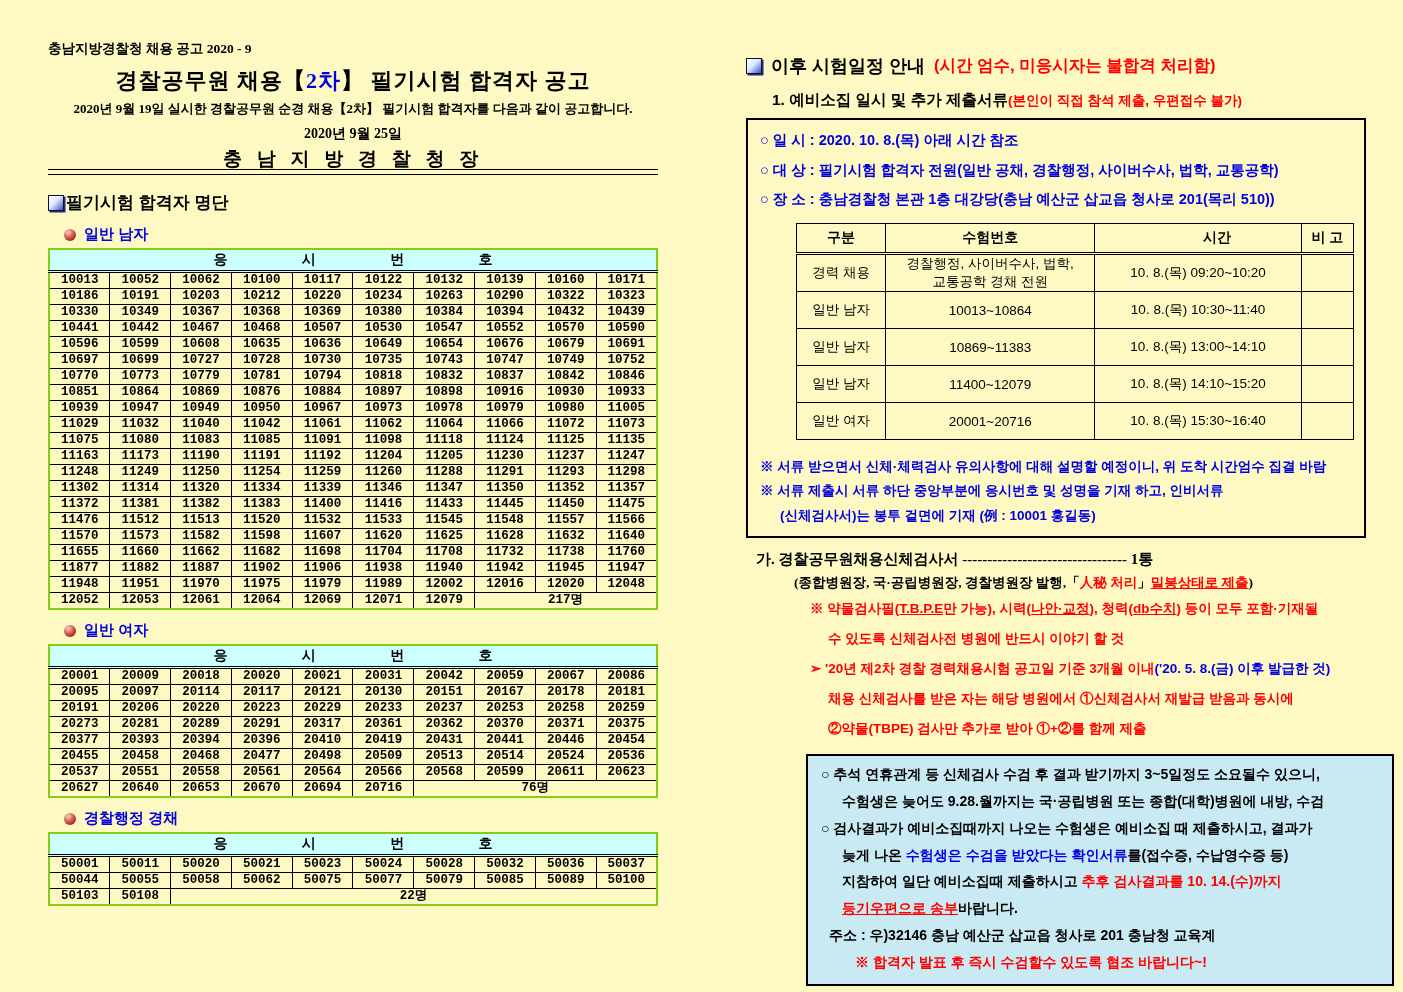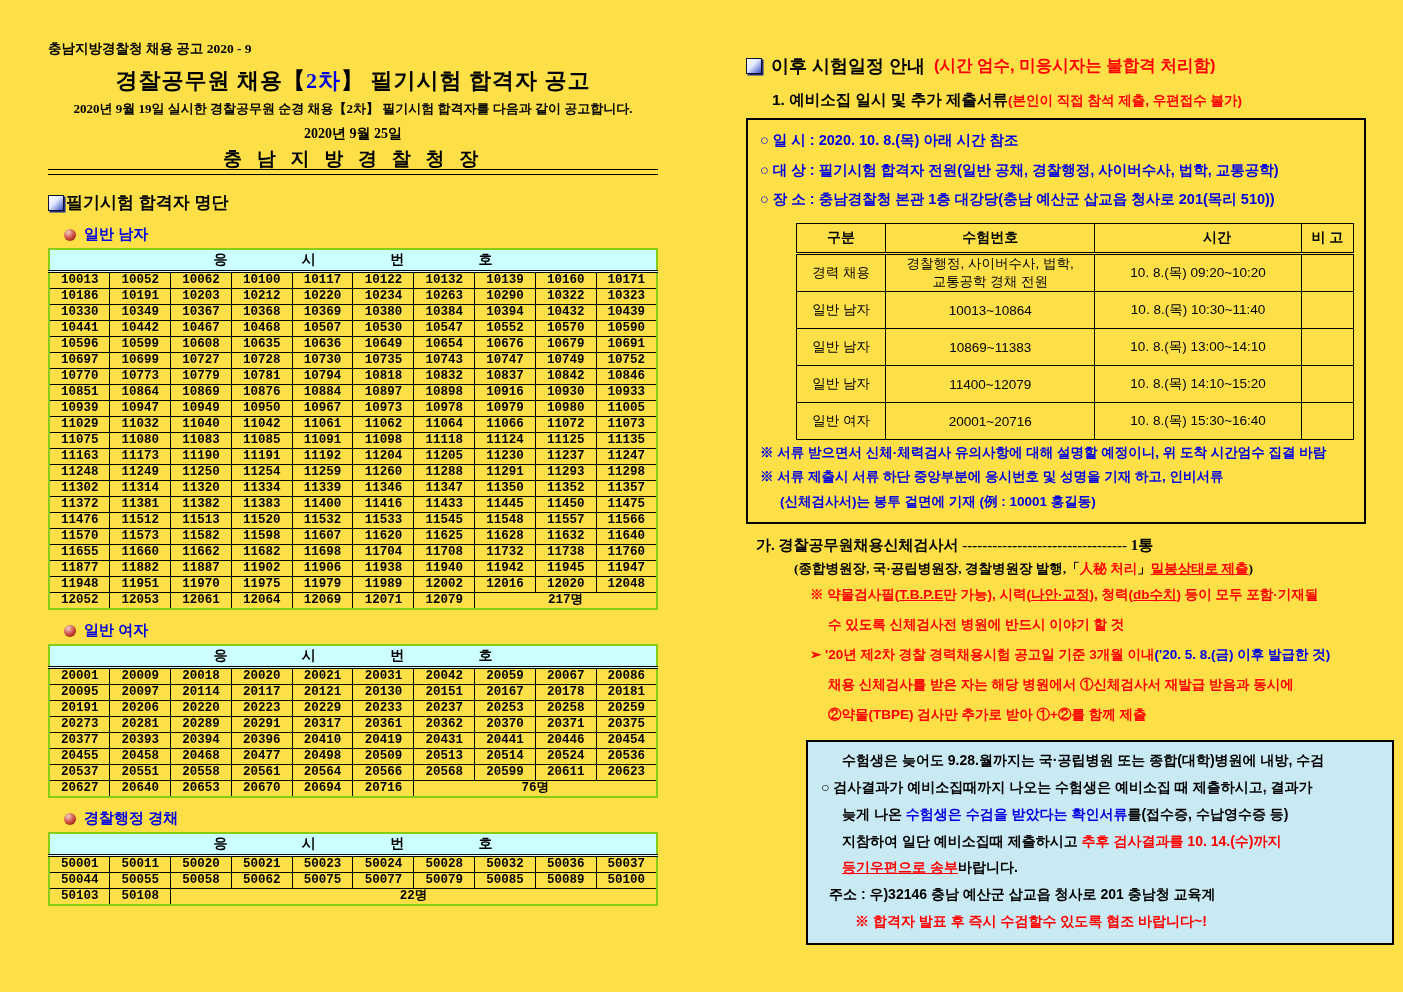--- a/index.html
+++ b/index.html
@@ -1,16 +1,16 @@
 <!DOCTYPE html>
 <html><head>
 <meta charset="utf-8">
 <style>
   html,body{margin:0;padding:0;background:#fff;}
-  .page{position:relative;width:1403px;height:992px;background:#fde047;overflow:hidden;
+  .page{position:relative;width:1403px;height:992px;background:#fef9c3;overflow:hidden;
         font-family:"Liberation Sans",sans-serif;color:#000;}
   .blue{color:#0000e0;}
   .red{color:#f00;}
   .u{text-decoration:underline;}
   .xb{font-weight:800;}
 
   
   .col-left{position:absolute;left:48px;top:40px;width:610px;}
   .doc-no{font-family:"Liberation Serif",serif;font-weight:600;font-size:13.5px;}
   .title{margin:8px 0 2px;text-align:center;font-family:"Liberation Serif",serif;
@@ -37,21 +37,21 @@
                   font-size:12.5px;font-weight:700;line-height:15px;}
 
   
   .col-right{position:absolute;left:746px;top:54px;width:652px;}
   .r-head{display:flex;align-items:center;gap:9px;font-size:18px;font-weight:700;}
   .r-head .red{font-size:16.5px;}
   .step{margin:12px 0 7px 26px;font-size:15.5px;font-weight:700;}
   .step .red{font-size:13.5px;}
   .infobox{border:2px solid #000;width:620px;box-sizing:border-box;padding:6px 10px 8px 12px;}
   .ib-line{color:#0000e0;font-size:14.5px;font-weight:700;line-height:2.05;white-space:nowrap;}
-  table.sched{border-collapse:collapse;margin:8px 0 1px 36px;border-radius:19px;}
+  table.sched{border-collapse:collapse;margin:8px 0 15px 36px;border-radius:19px;}
   table.sched th{border:1px solid #000;border-bottom:3px double #000;font-size:14px;
                  font-weight:600;height:28px;padding:0 6px;}
   table.sched td{border:1px solid #000;text-align:center;font-size:13.5px;height:36px;padding:0 6px;}
   table.sched .c-cat{width:88px;} table.sched .c-num{width:218px;}
   table.sched .c-time{width:178px;padding-left:44px;} table.sched .c-note{width:44px;}
   .ib-note{color:#0000e0;font-size:13.5px;font-weight:700;line-height:1.8;white-space:nowrap;}
   .ib-note.cont{padding-left:20px;}
   .ga{margin:12px 0 0 10px;}
   .ga-head{font-family:"Liberation Serif",serif;font-size:15px;font-weight:600;white-space:nowrap;}
   .ga-issuer{margin:5px 0 0 38px;font-family:"Liberation Serif",serif;font-size:13.5px;
@@ -573,20 +573,21 @@
       <div class="ga-head"><span>가. 경찰공무원채용신체검사서</span> <span>---------------------------------</span> <span>1통</span></div>
       <div class="ga-issuer"><span>(종합병원장, 국·공립병원장, 경찰병원장 발행,「</span><span class="red">人秘 처리</span><span>」</span><span class="red u">밀봉상태로 제출</span><span>)</span></div>
       <div class="ga-drug"><span>※ 약물검사필(</span><span class="u">T.B.P.E</span><span>만 가능), 시력(</span><span class="u">나안·교정</span><span>), 청력(</span><span class="u">db수치</span><span>) 등이 모두 포함·기재될</span></div>
       <div class="ga-drug ga-cont">수 있도록 신체검사전 병원에 반드시 이야기 할 것</div>
       <div class="ga-prior"><span>➢ </span><span>'20년 제2차 경찰 경력채용시험 공고일 기준 3개월 이내</span><span class="blue xb">('20. 5. 8.(금) 이후 발급한 것)</span></div>
       <div class="ga-prior ga-cont"><span>채용 신체검사를 받은 자는 해당 병원에서 </span><span class="xb">①신체검사서 재발급</span><span> 받음과 동시에</span></div>
       <div class="ga-prior ga-cont"><span class="xb">②약물(TBPE)</span><span> 검사만 추가로 받아 ①+②를 함께 제출</span></div>
     </div>
 
     <div class="cyanbox">
+      <div class="cb-line"><span>○ 추석 연휴관계 등 신체검사 수검 후 결과 받기까지 </span><span class="xb">3~5</span><span>일정도 소요될수 있으니,</span></div>
       <div class="cb-line cont"><span>수험생은 늦어도 </span><span class="xb">9.28.월</span><span>까지는 국·공립병원 또는 종합(대학)병원에 내방, 수검</span></div>
       <div class="cb-line">○ 검사결과가 예비소집때까지 나오는 수험생은 예비소집 때 제출하시고, 결과가</div>
       <div class="cb-line cont"><span>늦게 나온 </span><span class="blue">수험생은 수검을 받았다는 확인서류</span><span>를(접수증, 수납영수증 등)</span></div>
       <div class="cb-line cont"><span>지참하여 일단 예비소집때 제출하시고 </span><span class="red">추후 검사결과를 </span><span class="red xb">10. 14.(수)</span><span class="red">까지</span></div>
       <div class="cb-line cont"><span class="red u">등기우편으로 송부</span><span>바랍니다.</span></div>
       <div class="cb-line cb-addr">주소 : 우)32146 충남 예산군 삽교읍 청사로 201 충남청 교육계</div>
       <div class="cb-line cb-final">※ 합격자 발표 후 즉시 수검할수 있도록 협조 바랍니다~!</div>
     </div>
 
   </div>

